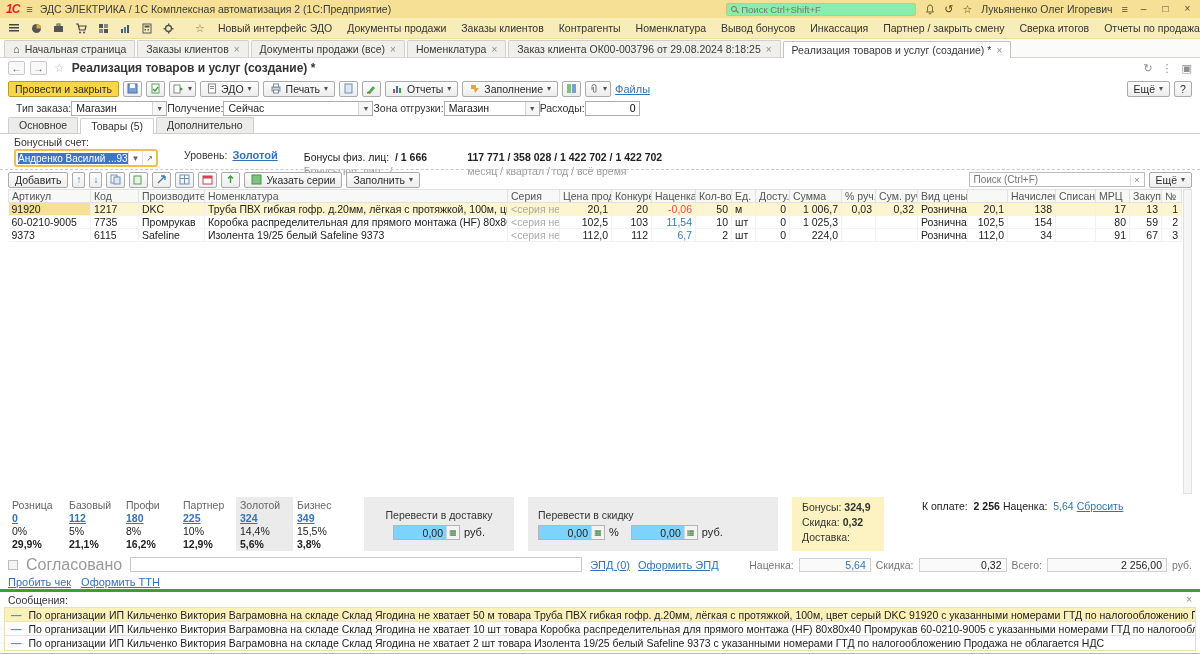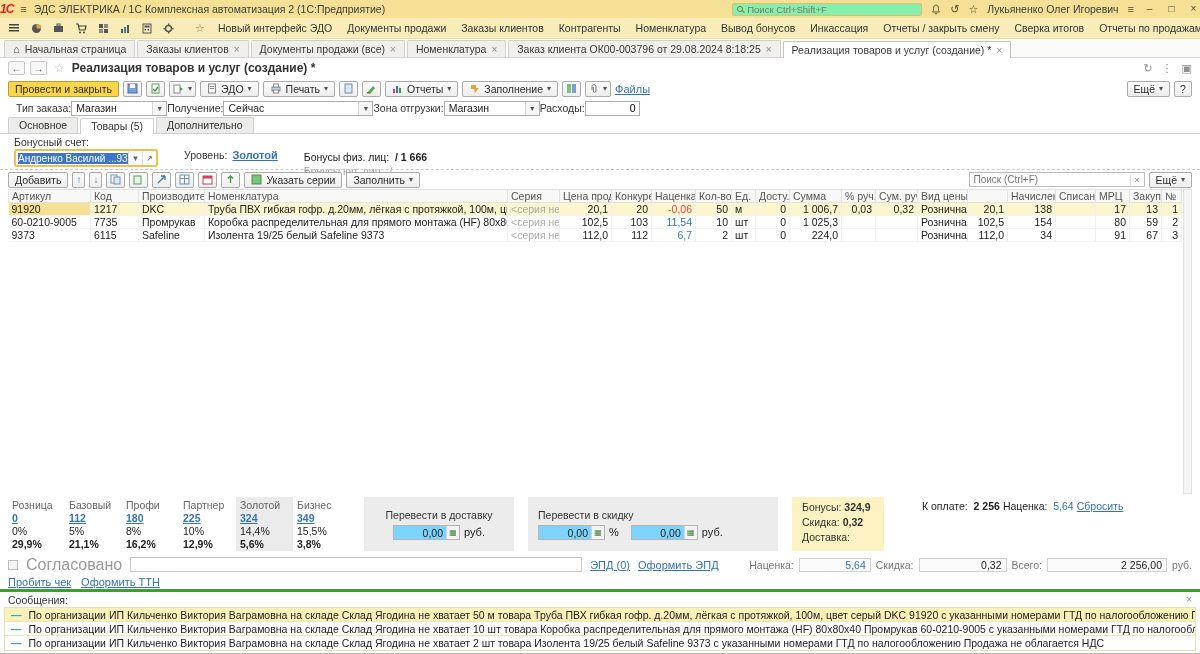--- a/index.html
+++ b/index.html
@@ -1,20 +1,20 @@
 <!DOCTYPE html>
 <html><head>
 <meta charset="utf-8">
 <style>
 *{box-sizing:border-box;margin:0;padding:0}
 html,body{width:1200px;height:654px;overflow:hidden}
 body{font-family:"Liberation Sans","DejaVu Sans",sans-serif;font-size:11px;color:#222;background:#fff}
 .app{width:1200px;height:654px;display:flex;flex-direction:column;background:#fff;border-bottom:1px solid #b5b5b5}
 
-.titlebar{height:18px;background:#f5e095;display:flex;align-items:center;padding:0 0;gap:7px;flex:none}
+.titlebar{height:18px;background:#f5e095;display:flex;align-items:center;padding:0 6px;gap:7px;flex:none}
 .logo{color:#e31e24;font-weight:bold;font-style:italic;font-size:12px;letter-spacing:-1px;line-height:1}
 .tbico{color:#55491f;font-size:11px;line-height:1}
 .tb-title{color:#3c3c3c;font-size:10.5px;white-space:nowrap}
 .tb-right{margin-left:auto;display:flex;align-items:center;gap:9px}
 .tb-search{width:190px;height:13px;background:#86efac;border:1px solid #d8c272;border-radius:2px;display:flex;align-items:center;gap:4px;padding:0 4px}
 .tb-search input{border:none;background:transparent;outline:none;font-size:9.5px;color:#7c7048;width:100%;font-family:inherit}
 .lens{width:6px;height:6px;border:1.2px solid #857748;border-radius:50%;position:relative;flex:none}
 .lens:after{content:"";position:absolute;width:4px;height:1.2px;background:#857748;transform:rotate(45deg);right:-3px;bottom:-1px}
 .username{color:#3c3c3c;font-size:10.5px;white-space:nowrap}
 .winbtn{color:#554a22;font-size:10px;width:13px;text-align:center;line-height:1}
@@ -224,21 +224,21 @@
     </span>
     <span class="mstar">☆</span>
     <span id="menu-items" style="display:flex;gap:15px">
         <span class="mi">Новый интерфейс ЭДО</span>
         <span class="mi">Документы продажи</span>
         <span class="mi">Заказы клиентов</span>
         <span class="mi">Контрагенты</span>
         <span class="mi">Номенклатура</span>
         <span class="mi">Вывод бонусов</span>
         <span class="mi">Инкассация</span>
-        <span class="mi">Отчеты / закрыть смену</span>
+        <span class="mi">Партнер / закрыть смену</span>
         <span class="mi">Сверка итогов</span>
         <span class="mi">Отчеты по продажам</span>
       </span>
   </div>
 
   <div class="tabbar" id="tabbar">
       <div class="tab">
         <span class="homeico">⌂</span>
         <span>Начальная страница</span>
       </div>
@@ -404,20 +404,24 @@
       </span>
     </div>
     <div class="blevel">
       <span class="flabel">Уровень:</span>
       <span class="link" style="font-weight:bold">Золотой</span>
     </div>
     <div class="binfo">
       <div>
         <div class="brow1"><span>Бонусы физ. лиц:</span>&nbsp;&nbsp;<b>/  1 666</b></div>
         <div class="brow2"><span>Бонусы юр. лиц:</span>&nbsp;&nbsp;<span>/</span></div>
+      </div>
+      <div>
+        <div class="brow1" style="font-weight:bold">117 771 / 358 028 / 1 422 702 / 1 422 702</div>
+        <div class="brow2">месяц / квартал / год / всё время</div>
       </div>
     </div>
   </div>
 
   <div class="goodsbar">
     <span class="btn">
         <span>Добавить</span>
       </span>
     <span class="btn icononly arrbtn">↑</span>
     <span class="btn icononly arrbtn">↓</span>

